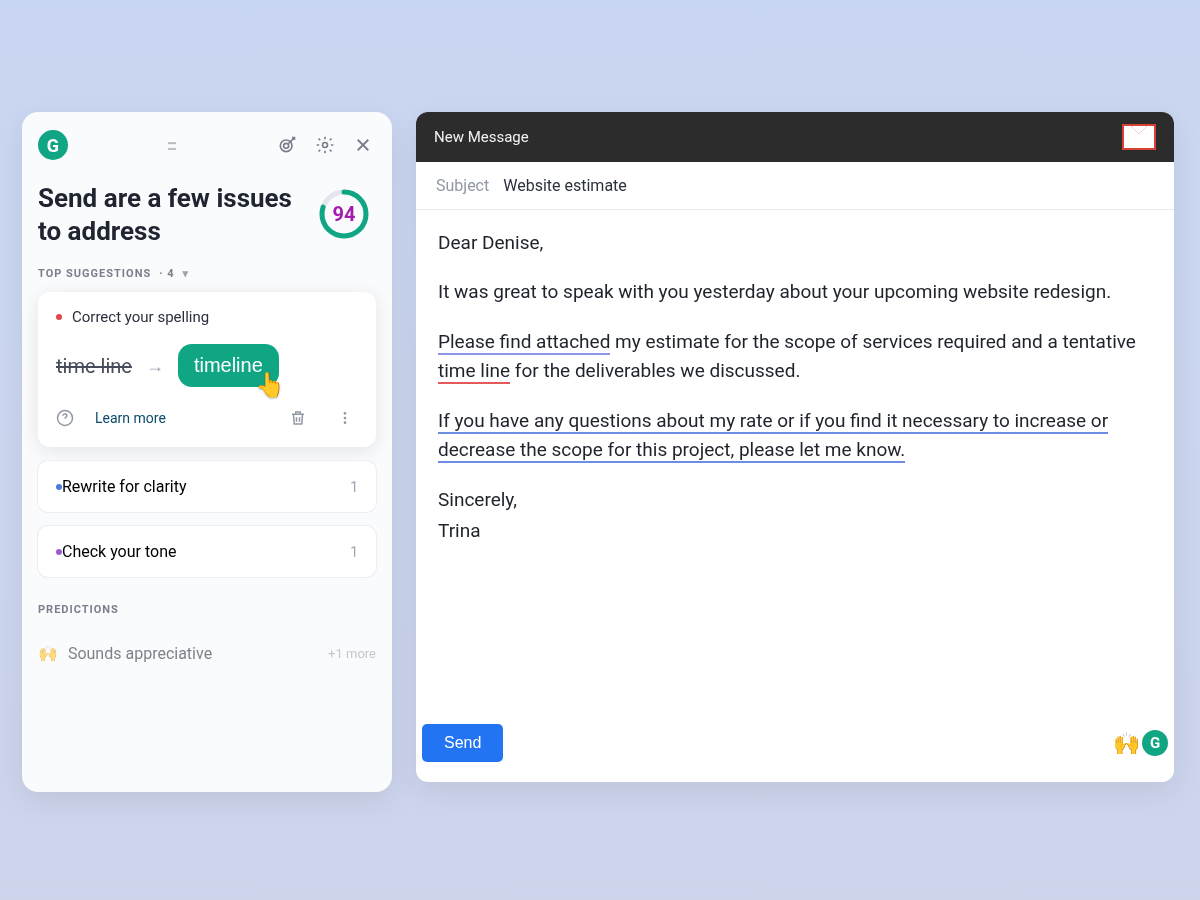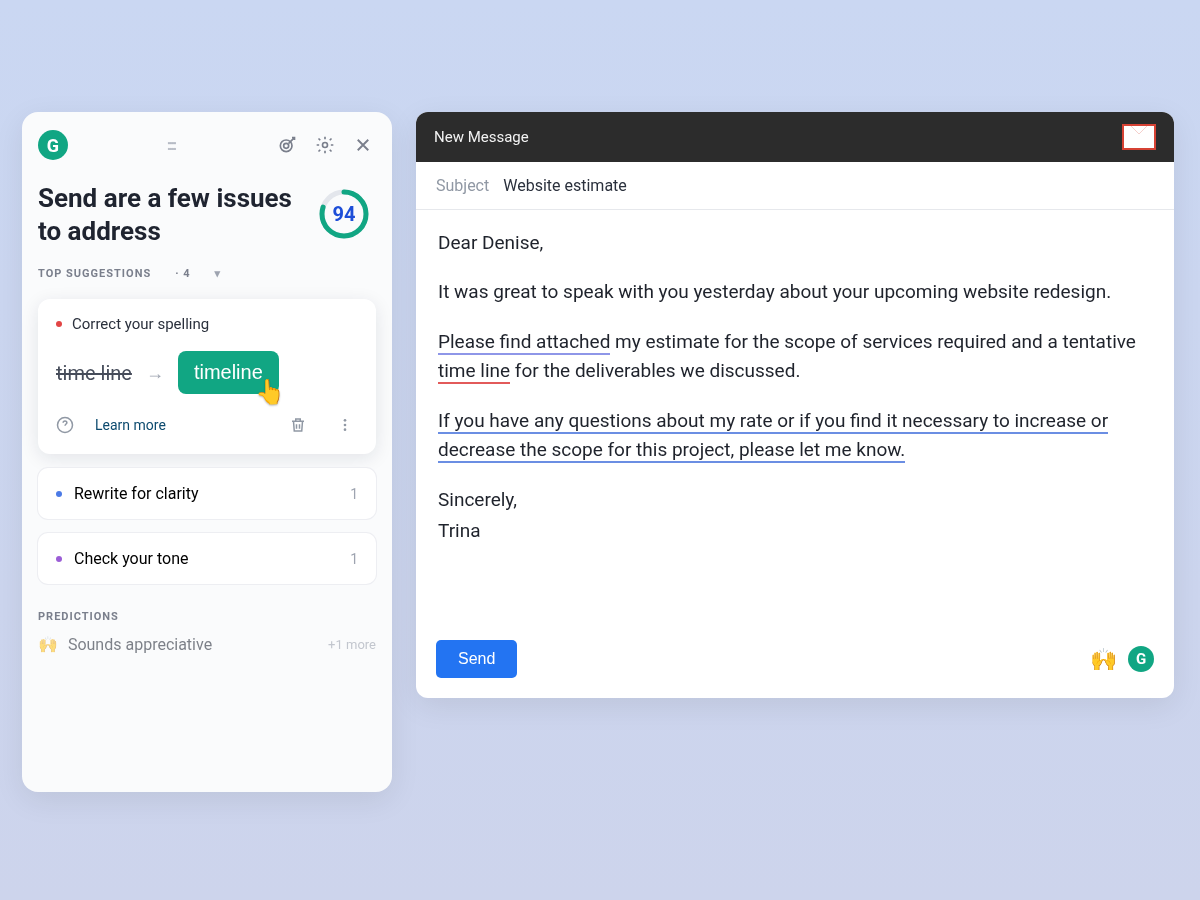--- a/index.html
+++ b/index.html
@@ -7,57 +7,57 @@
 .layout{display:flex;gap:24px;padding:112px 22px 0 22px}
 .panel{background:#fafbfc;border-radius:16px;width:370px;height:680px;padding:18px 16px;box-shadow:0 8px 30px rgba(0,0,0,0.08);overflow:hidden;position:relative}
 .panel-header{display:flex;align-items:center;gap:12px;margin-bottom:22px}
 .g-logo{width:30px;height:30px;border-radius:50%;background:#11a683;color:#fff;display:flex;align-items:center;justify-content:center;font-weight:700;font-size:18px}
 .spacer{flex:1}
 .icon-btn{width:26px;height:26px;display:flex;align-items:center;justify-content:center;color:#7a7f8c;cursor:pointer;border:none;background:transparent}
 .drag-dots{letter-spacing:-2px;color:#b5bac4;font-size:14px;font-weight:700}
 .panel-title{font-size:26px;font-weight:700;color:#1f2430;line-height:1.25;margin-bottom:20px;padding-right:80px}
 .score-ring{position:absolute;top:76px;right:22px;width:52px;height:52px}
 .score-ring svg{transform:rotate(-90deg)}
-.score-num{position:absolute;inset:0;display:flex;align-items:center;justify-content:center;font-weight:700;font-size:20px;color:#1d4ed8}
-.subhead{display:flex;align-items:center;gap:24px;font-size:11px;letter-spacing:1px;color:#7a7f8c;font-weight:700;margin-bottom:19px}
+.score-num{position:absolute;inset:0;display:flex;align-items:center;justify-content:center;font-weight:700;font-size:20px;color:#a21caf}
+.subhead{display:flex;align-items:center;gap:8px;font-size:11px;letter-spacing:1px;color:#7a7f8c;font-weight:700;margin-bottom:12px}
 .suggestion-group{background:#edeef5;border-radius:12px 12px 0 0;padding:14px 16px;display:flex;align-items:center;justify-content:space-between}
 .group-title{font-weight:700;font-size:15px;color:#1f2430;max-width:160px;line-height:1.3}
 .pager{display:flex;align-items:center;gap:12px;font-size:14px;color:#4a505e;font-weight:600}
 .chev{color:#9ea4b0;cursor:pointer;font-size:16px}
 .card{background:#fff;border-radius:12px;box-shadow:0 4px 18px rgba(20,30,60,0.1);padding:16px 18px;margin-top:2px}
 .card-header{display:flex;align-items:center;gap:10px;font-size:15px;color:#2a303c;margin-bottom:18px}
 .dot{width:6px;height:6px;border-radius:50%}
 .dot-red{background:#e24545}.dot-blue{background:#4b7ae6}.dot-purple{background:#9b5dd6}
 .replace-row{display:flex;align-items:center;gap:14px;margin-bottom:18px;position:relative}
 .strike{text-decoration:line-through;color:#464c5a;font-size:20px}
 .arrow{color:#9ea4b0;font-size:18px}
-.replace-btn{background:#11a683;color:#fff;border:none;border-radius:8px;padding:10px 16px;font-size:20px;cursor:pointer;position:relative}
+.replace-btn{background:#11a683;color:#fff;border:none;border-radius:14px;padding:10px 16px;font-size:20px;cursor:pointer;position:relative}
 .cursor-hand{position:absolute;right:-6px;bottom:-12px;font-size:24px;pointer-events:none;text-shadow:0 1px 2px rgba(0,0,0,0.3)}
 .card-footer{display:flex;align-items:center;gap:21px;color:#0c4a6e;font-size:14px}
 .card-footer .spacer{flex:1}
-.mini-card{background:#fff;border-radius:10px;padding:16px 18px;margin-top:14px;display:flex;align-items:center;gap:12px;box-shadow:0 0 0 1px #edeef2}
+.mini-card{background:#fff;border-radius:10px;padding:16px 18px;margin-top:14px;display:flex;align-items:center;box-shadow:0 0 0 1px #edeef2}
 .mini-count{color:#9ea4b0;font-size:14px}
-.pred-head{font-size:11px;letter-spacing:1px;color:#7a7f8c;font-weight:700;margin-top:26px;margin-bottom:12px}
+.pred-head{font-size:11px;letter-spacing:1px;color:#7a7f8c;font-weight:700;margin-top:26px;margin-bottom:28px}
 .pred-row{display:flex;align-items:center;gap:10px;color:#2a303c;font-size:16px;opacity:0.6}
 .pred-more{color:#9ea4b0;font-size:13px;margin-left:auto}
-.compose{background:#fff;border-radius:12px;width:758px;height:586px;box-shadow:0 8px 30px rgba(0,0,0,0.08);overflow:hidden;display:flex;flex-direction:column}
+.compose{background:#fff;border-radius:12px;width:758px;height:670px;box-shadow:0 8px 30px rgba(0,0,0,0.08);overflow:hidden;display:flex;flex-direction:column}
 .compose-bar{background:#2c2c2c;color:#f2f2f2;padding:12px 18px;display:flex;align-items:center;justify-content:space-between;font-size:15px}
 .gmail-icon{width:34px;height:26px;background:#fff;border:2px solid #d64234;position:relative;overflow:hidden}
 .gmail-icon::before{content:"";position:absolute;top:-9px;left:50%;transform:translateX(-50%);width:0;height:0;border-left:17px solid transparent;border-right:17px solid transparent;border-top:17px solid #d64234}
 .gmail-icon::after{content:"";position:absolute;top:-6px;left:50%;transform:translateX(-50%);width:0;height:0;border-left:14px solid transparent;border-right:14px solid transparent;border-top:14px solid #fff}
 .subject-row{display:flex;gap:14px;padding:14px 20px;border-bottom:1px solid #e6e8ec;font-size:16px}
 .subject-label{color:#9098a4}
 .subject-val{color:#2a303c}
 .body{padding:18px 22px;font-size:19px;color:#1f232c;line-height:1.55;flex:1}
 .body p{margin-bottom:20px}
 .ul-purple{border-bottom:2px solid #8e96e8}
 .ul-red{border-bottom:2px solid #e25a5a}
 .ul-blue{border-bottom:2px solid #6b8ee3}
 .ul-pink{border-bottom:2px solid #e7819d}
-.compose-footer{padding:16px 20px 20px;display:flex;align-items:center;gap:10px}
+.compose-footer{padding:16px 6px 20px;display:flex;align-items:center;gap:1px}
 .send-btn{background:#2374f2;color:#fff;border:none;border-radius:5px;padding:10px 22px;font-size:16px;font-weight:500;cursor:pointer}
 .footer-ico{margin-left:6px;font-size:22px}
 .g-logo-sm{width:26px;height:26px;border-radius:50%;background:#11a683;color:#fff;display:flex;align-items:center;justify-content:center;font-weight:700;font-size:15px}
 .chevron-down{color:#9ea4b0}
 svg{display:block}
 </style>
 </head>
 <body>
 
 <div class="layout">

